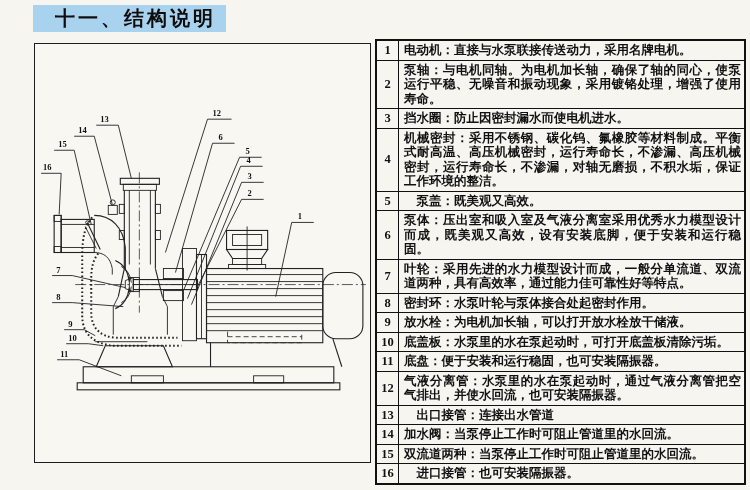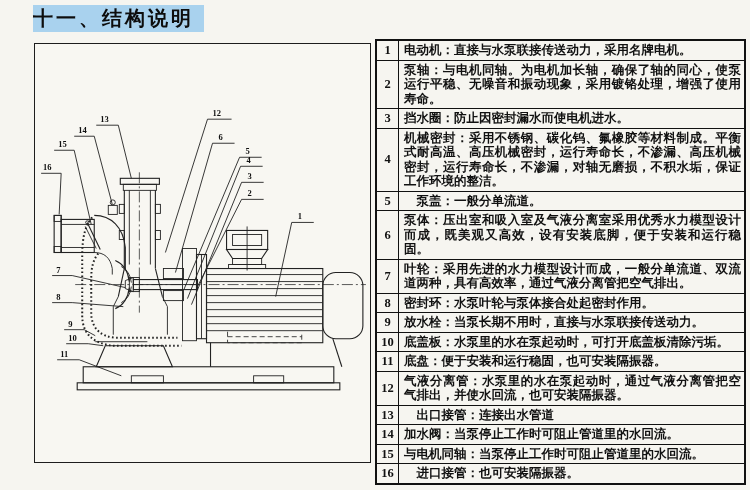--- a/index.html
+++ b/index.html
@@ -11,21 +11,21 @@
     overflow:hidden;
   }
   .title-bar{
     position:absolute;left:33px;top:5px;
     background:#a9d2ee;
     color:#0d0d0d;
     font-family:"Liberation Sans", sans-serif;
     font-weight:bold;
     font-size:20px;
     line-height:27px;
-    padding:0 10px 0 0;
+    padding:0 10px 0 22px;
     letter-spacing:3px;
   }
   .diagram-box{
     position:absolute;left:34px;top:43px;
     width:337px;height:420px;
     border:1.5px solid #1d1d1d;
     box-sizing:border-box;
     background:#f8f7f2;
   }
   .diagram-box svg{display:block;width:100%;height:100%;}
@@ -239,37 +239,37 @@
         <tr>
           <td class="num">3</td>
           <td class="desc">挡水圈：防止因密封漏水而使电机进水。</td>
         </tr>
         <tr>
           <td class="num">4</td>
           <td class="desc">机械密封：采用不锈钢、碳化钨、氟橡胶等材料制成。平衡式耐高温、高压机械密封，运行寿命长，不渗漏、高压机械密封，运行寿命长，不渗漏，对轴无磨损，不积水垢，保证工作环境的整洁。</td>
         </tr>
         <tr>
           <td class="num">5</td>
-          <td class="desc">　泵盖：一般分单流道。</td>
+          <td class="desc">　泵盖：既美观又高效。</td>
         </tr>
         <tr>
           <td class="num">6</td>
           <td class="desc">泵体：压出室和吸入室及气液分离室采用优秀水力模型设计而成，既美观又高效，设有安装底脚，便于安装和运行稳固。</td>
         </tr>
         <tr>
           <td class="num">7</td>
-          <td class="desc">叶轮：采用先进的水力模型设计而成，一般分单流道、双流道两种，具有高效率，通过气液分离管把空气排出。</td>
+          <td class="desc">叶轮：采用先进的水力模型设计而成，一般分单流道、双流道两种，具有高效率，通过能力佳可靠性好等特点。</td>
         </tr>
         <tr>
           <td class="num">8</td>
           <td class="desc">密封环：水泵叶轮与泵体接合处起密封作用。</td>
         </tr>
         <tr>
           <td class="num">9</td>
-          <td class="desc">放水栓：当泵长期不用时，直接与水泵联接传送动力。</td>
+          <td class="desc">放水栓：为电机加长轴，可以打开放水栓放干储液。</td>
         </tr>
         <tr>
           <td class="num">10</td>
           <td class="desc">底盖板：水泵里的水在泵起动时，可打开底盖板清除污垢。</td>
         </tr>
         <tr>
           <td class="num">11</td>
           <td class="desc">底盘：便于安装和运行稳固，也可安装隔振器。</td>
         </tr>
         <tr>
@@ -279,21 +279,21 @@
         <tr>
           <td class="num">13</td>
           <td class="desc">　出口接管：连接出水管道</td>
         </tr>
         <tr>
           <td class="num">14</td>
           <td class="desc">加水阀：当泵停止工作时可阻止管道里的水回流。</td>
         </tr>
         <tr>
           <td class="num">15</td>
-          <td class="desc">与电机同轴：当泵停止工作时可阻止管道里的水回流。</td>
+          <td class="desc">双流道两种：当泵停止工作时可阻止管道里的水回流。</td>
         </tr>
         <tr>
           <td class="num">16</td>
           <td class="desc">　进口接管：也可安装隔振器。</td>
         </tr>
       </tbody>
   </table>
 
 </div>
 

